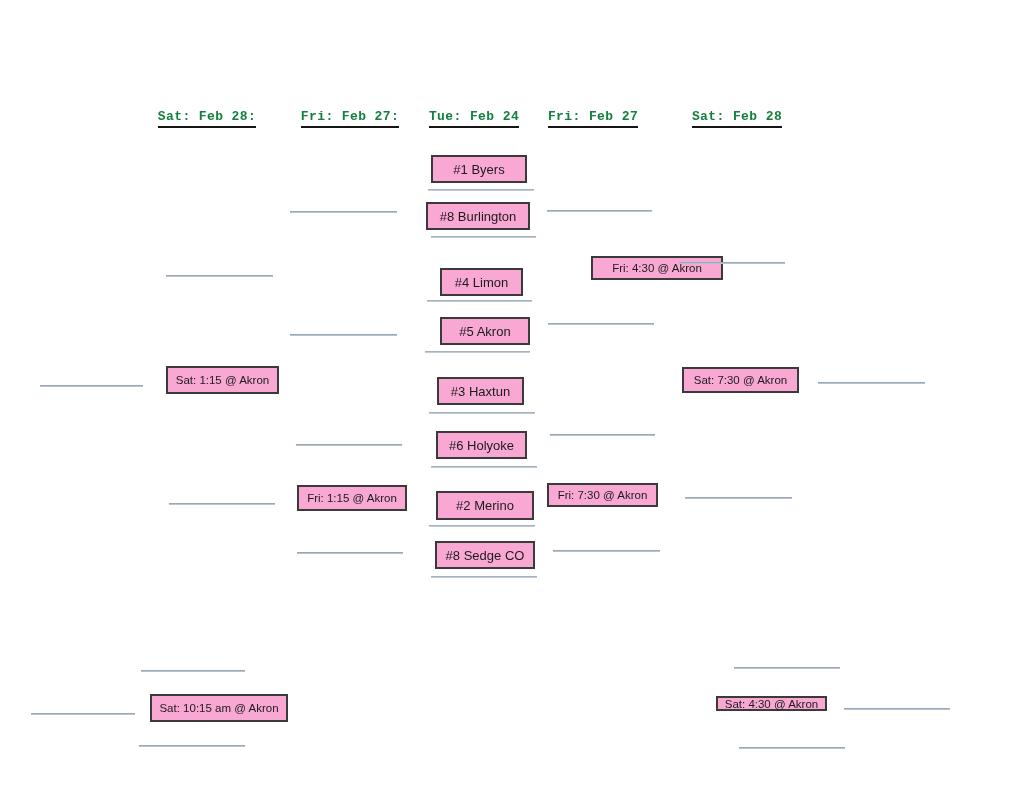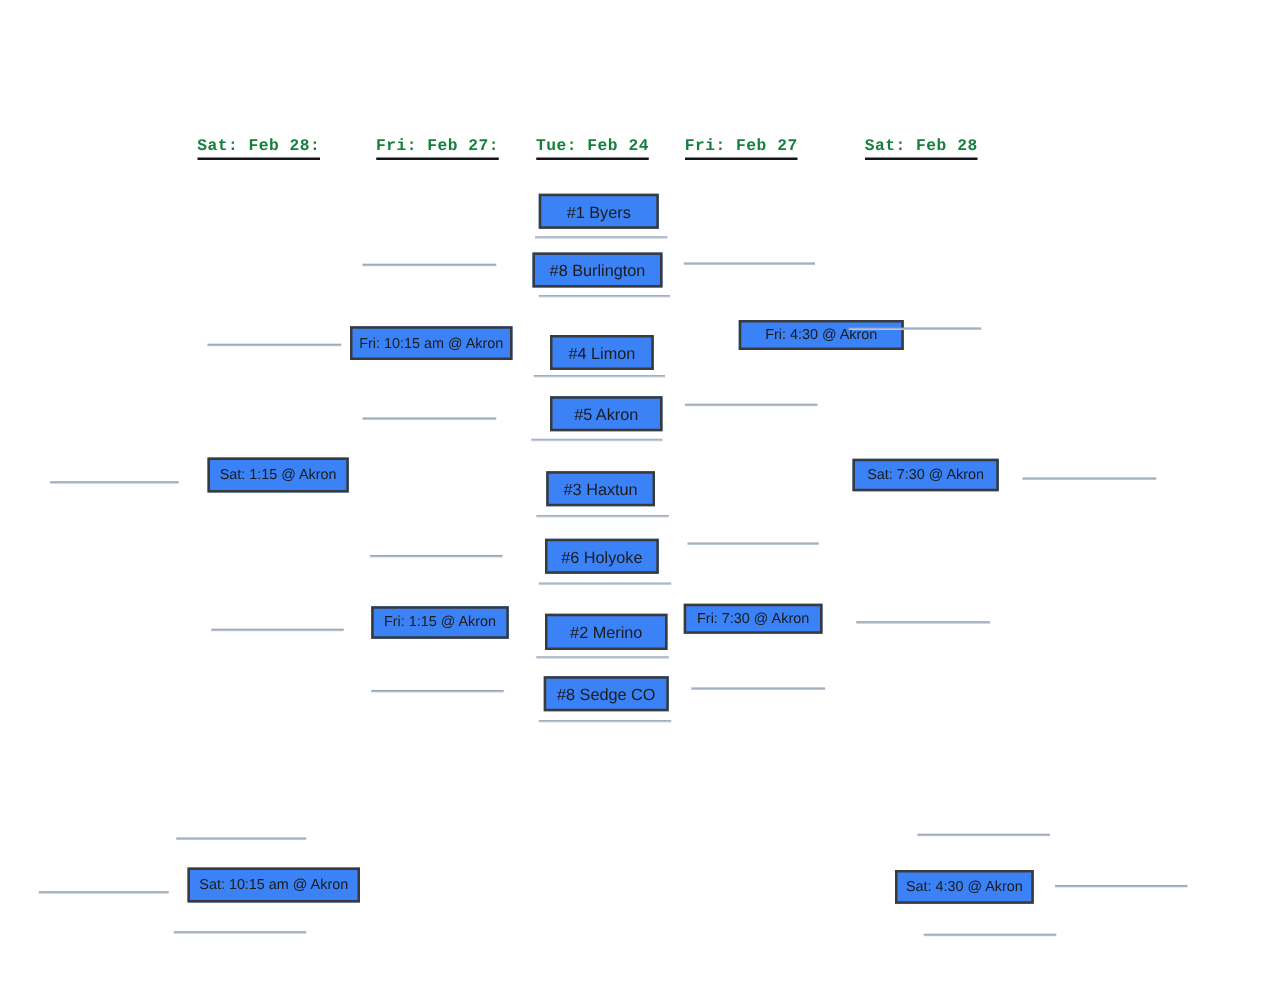--- a/index.html
+++ b/index.html
@@ -23,21 +23,21 @@
     display:flex;justify-content:center;
   }
   .colhead span{
     font-family:"Liberation Mono","DejaVu Sans Mono",monospace;
     font-weight:bold;font-size:13px;letter-spacing:0.4px;
     color:#15803d;white-space:nowrap;
     border-bottom:2px solid #151515;padding-bottom:2px;
   }
   .team,.game{
     position:absolute;
-    background:#3b82f6;
+    background:#f9a8d4;
     border:2px solid var(--box-border,#3a3a3a);
     display:flex;align-items:center;justify-content:center;
     white-space:nowrap;box-sizing:border-box;
   }
   .team{font-size:13px;}
   .game{font-size:11.5px;}
   .line,.uline{
     position:absolute;height:2px;
     background:linear-gradient(180deg,#8e99a9 0%,#c6d1e0 100%);
   }
@@ -76,29 +76,28 @@
 
   <div class="uline" style="left:428px;top:189px;width:106px;"></div>
   <div class="uline" style="left:431px;top:236px;width:105px;"></div>
   <div class="uline" style="left:427px;top:300px;width:105px;"></div>
   <div class="uline" style="left:425px;top:351px;width:105px;"></div>
   <div class="uline" style="left:429px;top:412px;width:106px;"></div>
   <div class="uline" style="left:431px;top:466px;width:106px;"></div>
   <div class="uline" style="left:429px;top:525px;width:106px;"></div>
   <div class="uline" style="left:431px;top:576px;width:106px;"></div>
 
-  <div class="game" style="left:280px;top:261px;width:130px;height:27px;">Fri: 10:15 am @ Akron</div>
   <div class="game" style="left:166px;top:366px;width:113px;height:28px;">Sat: 1:15 @ Akron</div>
   <div class="game" style="left:297px;top:485px;width:110px;height:26px;">Fri: 1:15 @ Akron</div>
   <div class="game" style="left:150px;top:694px;width:138px;height:28px;">Sat: 10:15 am @ Akron</div>
 
   <div class="game" style="left:543px;top:256px;width:132px;height:24px;margin-left:48px;">Fri: 4:30 @ Akron</div>
   <div class="game" style="left:682px;top:367px;width:117px;height:26px;">Sat: 7:30 @ Akron</div>
   <div class="game" style="left:547px;top:483px;width:111px;height:24px;">Fri: 7:30 @ Akron</div>
-  <div class="game" style="left:716px;top:696px;width:111px;height:27px;">Sat: 4:30 @ Akron</div>
+  <div class="game" style="left:716px;top:696px;width:111px;height:15px;">Sat: 4:30 @ Akron</div>
 
   <div class="line" style="left:290px;top:211px;width:107px;"></div>
   <div class="line" style="left:166px;top:275px;width:107px;"></div>
   <div class="line" style="left:290px;top:334px;width:107px;"></div>
   <div class="line" style="left:40px;top:385px;width:103px;"></div>
   <div class="line" style="left:296px;top:444px;width:106px;"></div>
   <div class="line" style="left:169px;top:503px;width:106px;"></div>
   <div class="line" style="left:297px;top:552px;width:106px;"></div>
   <div class="line" style="left:141px;top:670px;width:104px;"></div>
   <div class="line" style="left:31px;top:713px;width:104px;"></div>

